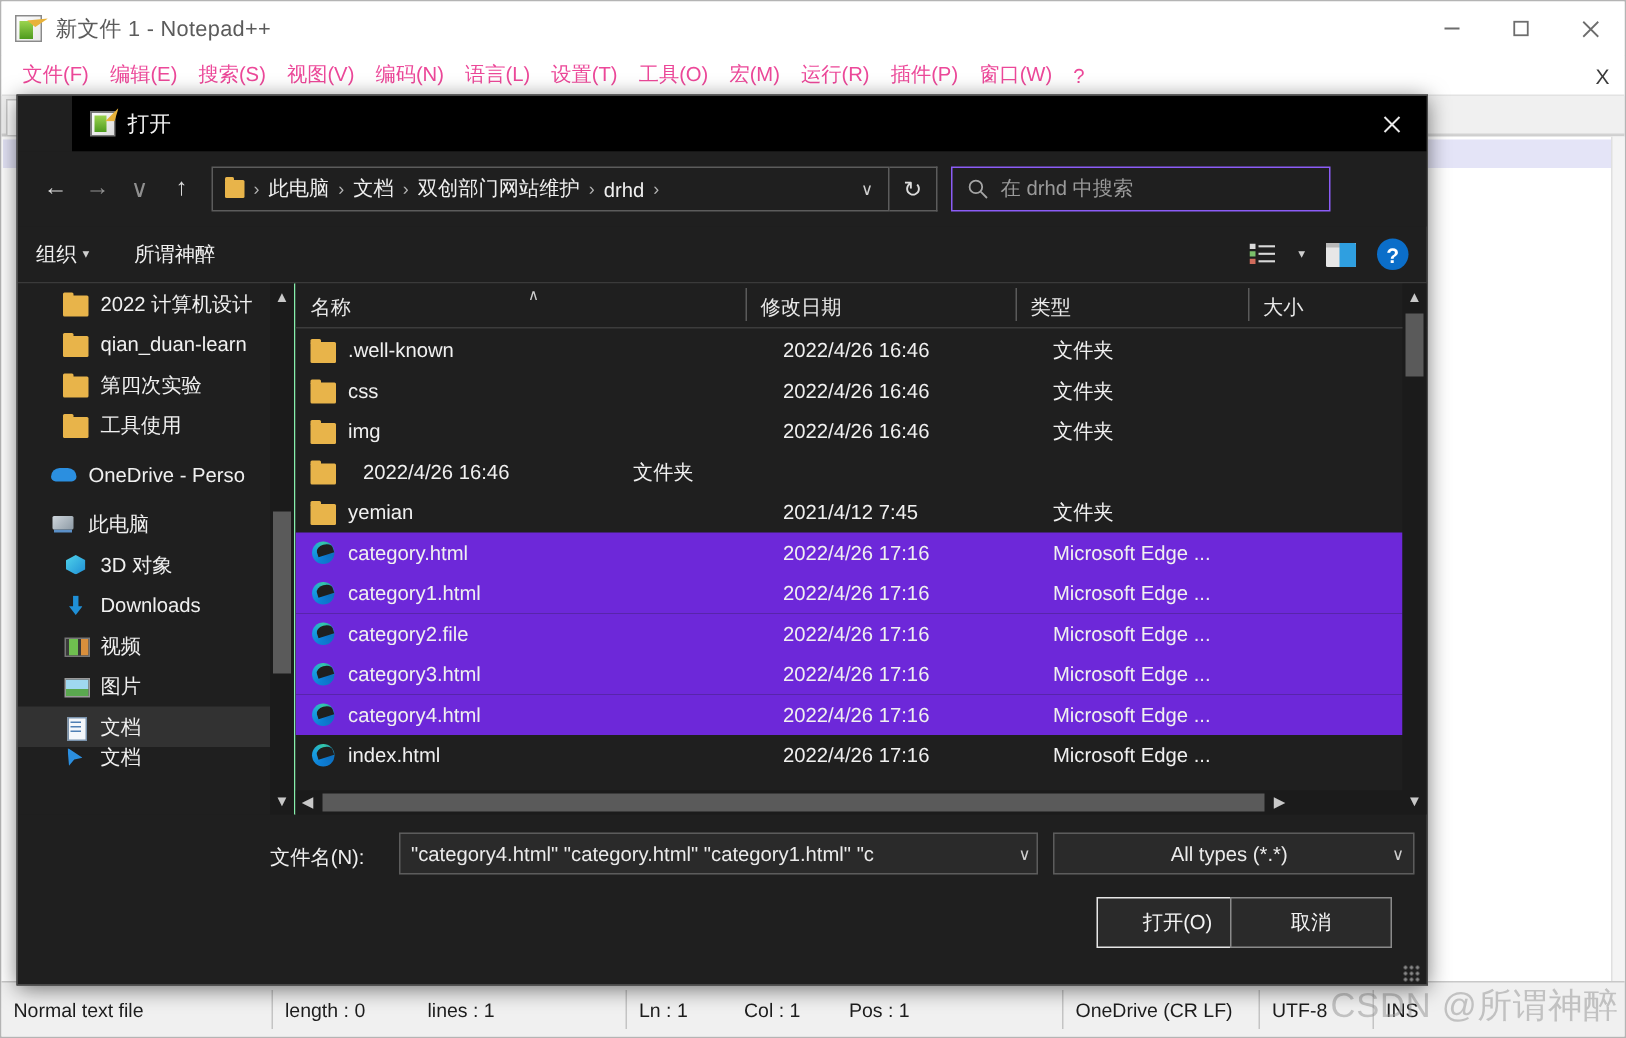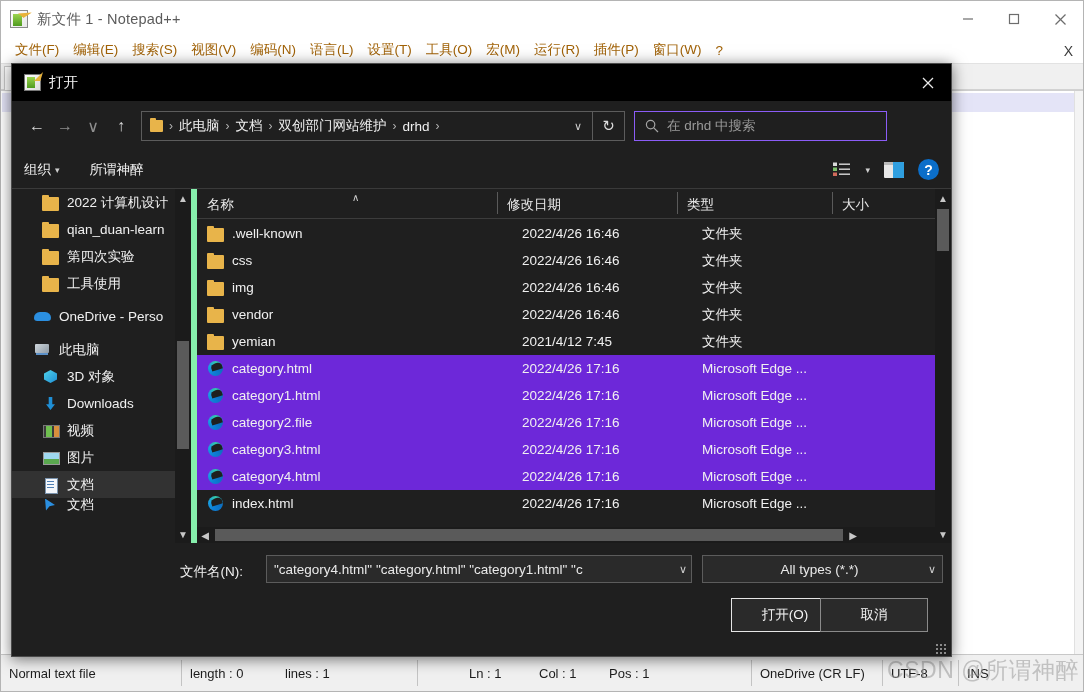--- a/index.html
+++ b/index.html
@@ -45,21 +45,21 @@
   }
   .win-btn svg { display:block; }
 
   #npp-menubar {
     position: absolute; left: 0; top: 36px; width: 100%; height: 27px;
     background: #ffffff;
     display: flex; align-items: center; padding-left: 7px;
     border-bottom: 1px solid #e2e2e2;
   }
   .menu-item {
-    font-size: 13.5px; color: #a16207; padding: 3px 7px; white-space: nowrap;
+    font-size: 13.5px; color: #ec4899; padding: 3px 7px; white-space: nowrap;
   }
   #npp-menu-close {
     position: absolute; right: 10px; top: 36px; height: 27px;
     display: flex; align-items: center; font-size: 14px; color: #3c3c3c;
   }
 
   
   #npp-tabbar {
     position: absolute; left: 0; top: 63px; width: 100%; height: 26px;
     background: #f0f0f0; border-bottom: 1px solid #d2d2d2;
@@ -83,21 +83,21 @@
   #npp-statusbar {
     position: absolute; left: 0; right: 0; bottom: 0; height: 37px;
     background: #f0f0f0; border-top: 1px solid #c8c8c8;
     display: flex; align-items: center; font-size: 13px; color: #1d1d1d;
   }
   .sb-cell { padding: 0 8px; height: 37px; display: flex; align-items: center; white-space: nowrap;}
   .sb-sep { width:1px; height: 26px; background: #c4c4c4; }
   #sb-type { width: 180px; }
   #sb-len { width: 95px; }
   #sb-lines { width: 140px; }
-  #sb-lnn { width: 70px; margin-left: 43px; }
+  #sb-lnn { width: 70px; }
   #sb-col { width: 70px; }
   #sb-pos { width: 150px; }
   #sb-eol { width: 130px; }
   #sb-enc { width: 75px; }
   #sb-ins { width: 50px; }
 
   
   #watermark {
     position: absolute; right: 4px; bottom: 5px;
     font-size: 23px; color: rgba(150,150,150,.52);
@@ -106,21 +106,21 @@
   }
 
   
   #open-dialog {
     position: absolute; left: 11px; top: 63px; width: 941px; height: 594px;
     background: #1f1f1f; border: 1px solid #4a4a4a;
     box-shadow: 0 2px 14px rgba(0,0,0,.55);
     color: #e6e6e6;
   }
   #dlg-titlebar {
-    height: 37px; background: #000000; display: flex; align-items: center;
+    height: 37px; background: #000000; display: flex; align-items: center; margin-left: 36px;
   }
   #dlg-icon {
     margin-left: 12px; width: 17px; height: 17px; position: relative;
     background: linear-gradient(135deg,#fdfdfd 0%,#dcdcdc 100%);
     border: 1px solid #777;
   }
   #dlg-icon::before {
     content:""; position:absolute; left:2px; top:2px; width:8px; height:11px;
     background: linear-gradient(180deg,#9bd44f 0%,#4f9b1f 100%);
   }
@@ -192,21 +192,21 @@
     width: 21px; height: 21px; border-radius: 50%; background: #0b6ec9;
     color:#fff; font-size: 14px; font-weight: bold;
     display:flex; align-items:center; justify-content:center;
   }
 
   #dlg-body { display: flex; height: 354px; }
 
   
   #nav-pane {
     width: 185px; position: relative; background: #1f1f1f; overflow: hidden;
-    border-right: 6px solid #86efac;
+    border-right: 1px solid #86efac;
   }
   #nav-list { position: absolute; left:0; top:0; right: 16px; }
   .nav-item {
     height: 27px; display: flex; align-items: center; padding-left: 22px;
     font-size: 13.5px; color: #f0f0f0; white-space: nowrap; overflow: hidden;
   }
   .nav-item.indent2 { padding-left: 30px; }
   .nav-item.selected { background: #323232; }
   .nav-ico { width: 17px; height: 17px; margin-right: 8px; flex: none; position: relative; }
   .ico-folder { background:#e8b44a; border-radius:1px; height:14px; margin-top:2px; }
@@ -571,21 +571,20 @@
           <span class="cell-type">文件夹</span>
         </div>
         <div class="row">
           <span class="row-ico ic-folder"></span>
           <span class="cell-name">img</span>
           <span class="cell-date">2022/4/26 16:46</span>
           <span class="cell-type">文件夹</span>
         </div>
         <div class="row">
           <span class="row-ico ic-folder"></span>
-          <span class="cell-name">vendor</span>
           <span class="cell-date">2022/4/26 16:46</span>
           <span class="cell-type">文件夹</span>
         </div>
         <div class="row">
           <span class="row-ico ic-folder"></span>
           <span class="cell-name">yemian</span>
           <span class="cell-date">2021/4/12 7:45</span>
           <span class="cell-type">文件夹</span>
         </div>
         <div class="row selected">

